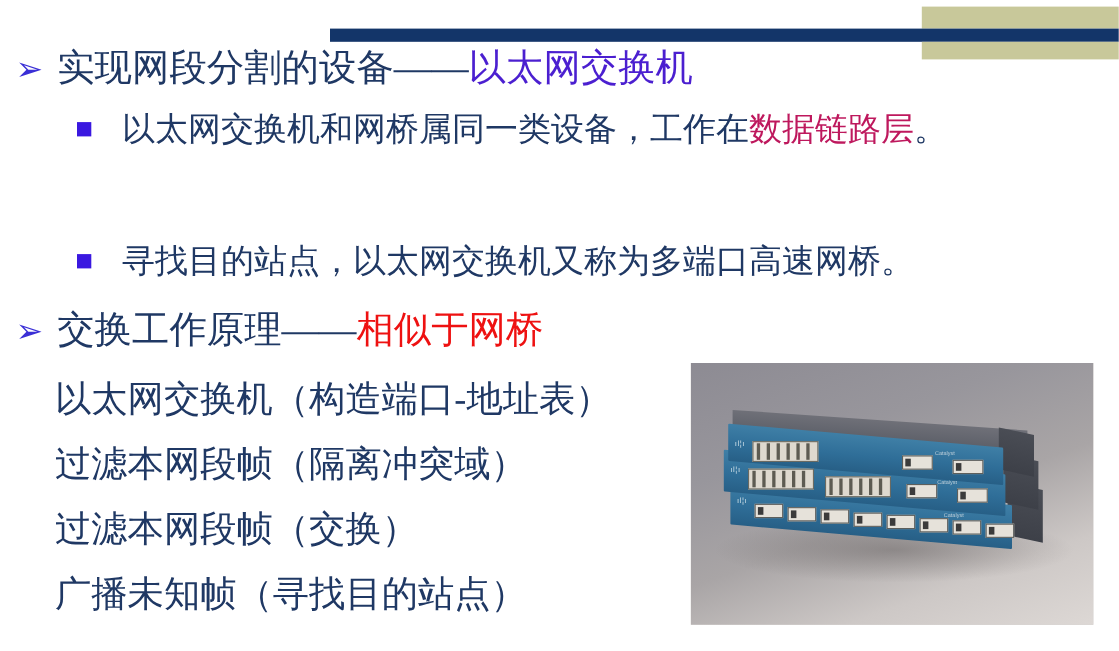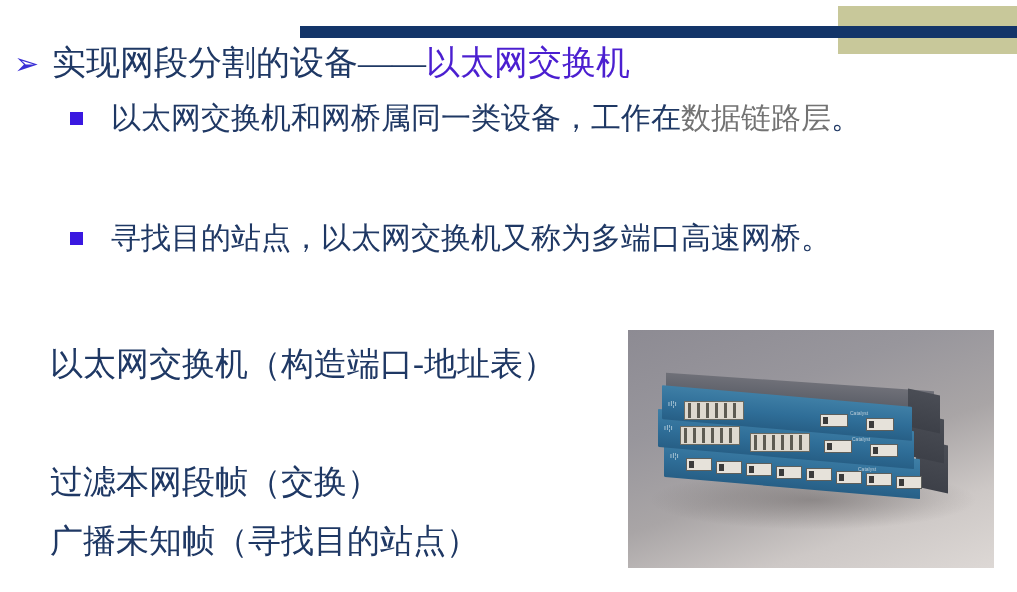--- a/index.html
+++ b/index.html
@@ -85,21 +85,21 @@
     margin-bottom: 5px;
   }
 
   
   .plain {
     left: 50px;
     font-size: 33px;
   }
 
   .t-navy   { color: #1f3864; }
-  .t-blue   { color: #737373; }
+  .t-blue   { color: #be185d; }
   .t-violet { color: #4b1fd0; }
   .t-red    { color: #ee1111; }
 
   
   #switch-photo {
     position: absolute;
     left: 628px;
     top: 330px;
     width: 366px;
     height: 238px;
@@ -186,22 +186,26 @@
 
   <div class="line lvl2" style="top:103px">
     <span class="bullet-square"></span><span class="t-navy">以太网交换机和网桥属同一类设备，工作在</span><span class="t-blue">数据链路层</span><span class="t-navy">。</span>
   </div>
 
 
   <div class="line lvl2" style="top:223px">
     <span class="bullet-square"></span><span class="t-navy">寻找目的站点，以太网交换机又称为多端口高速网桥。</span>
   </div>
 
+  <div class="line lvl1" style="top:284px">
+    <span class="bullet-arrow">➢</span><span class="t-navy">交换工作原理——</span><span class="t-red">相似于网桥</span>
+  </div>
 
   <div class="line plain t-navy" style="top:348px">以太网交换机（构造端口-地址表）</div>
+  <div class="line plain t-navy" style="top:407px">过滤本网段帧（隔离冲突域）</div>
   <div class="line plain t-navy" style="top:466px">过滤本网段帧（交换）</div>
   <div class="line plain t-navy" style="top:525px">广播未知帧（寻找目的站点）</div>
 
   <div id="switch-photo">
     <div class="photo-bg"></div>
 
     <div class="shadow" style="left:20px; top:140px; width:330px; height:60px;"></div>
 
     <div class="sw-side" style="left:288px; top:112px; width:32px; height:48px; transform:skewY(12deg);"></div>
     <div class="sw" style="left:36px; top:118px; width:256px; height:40px; transform:skewY(5deg);"></div>

